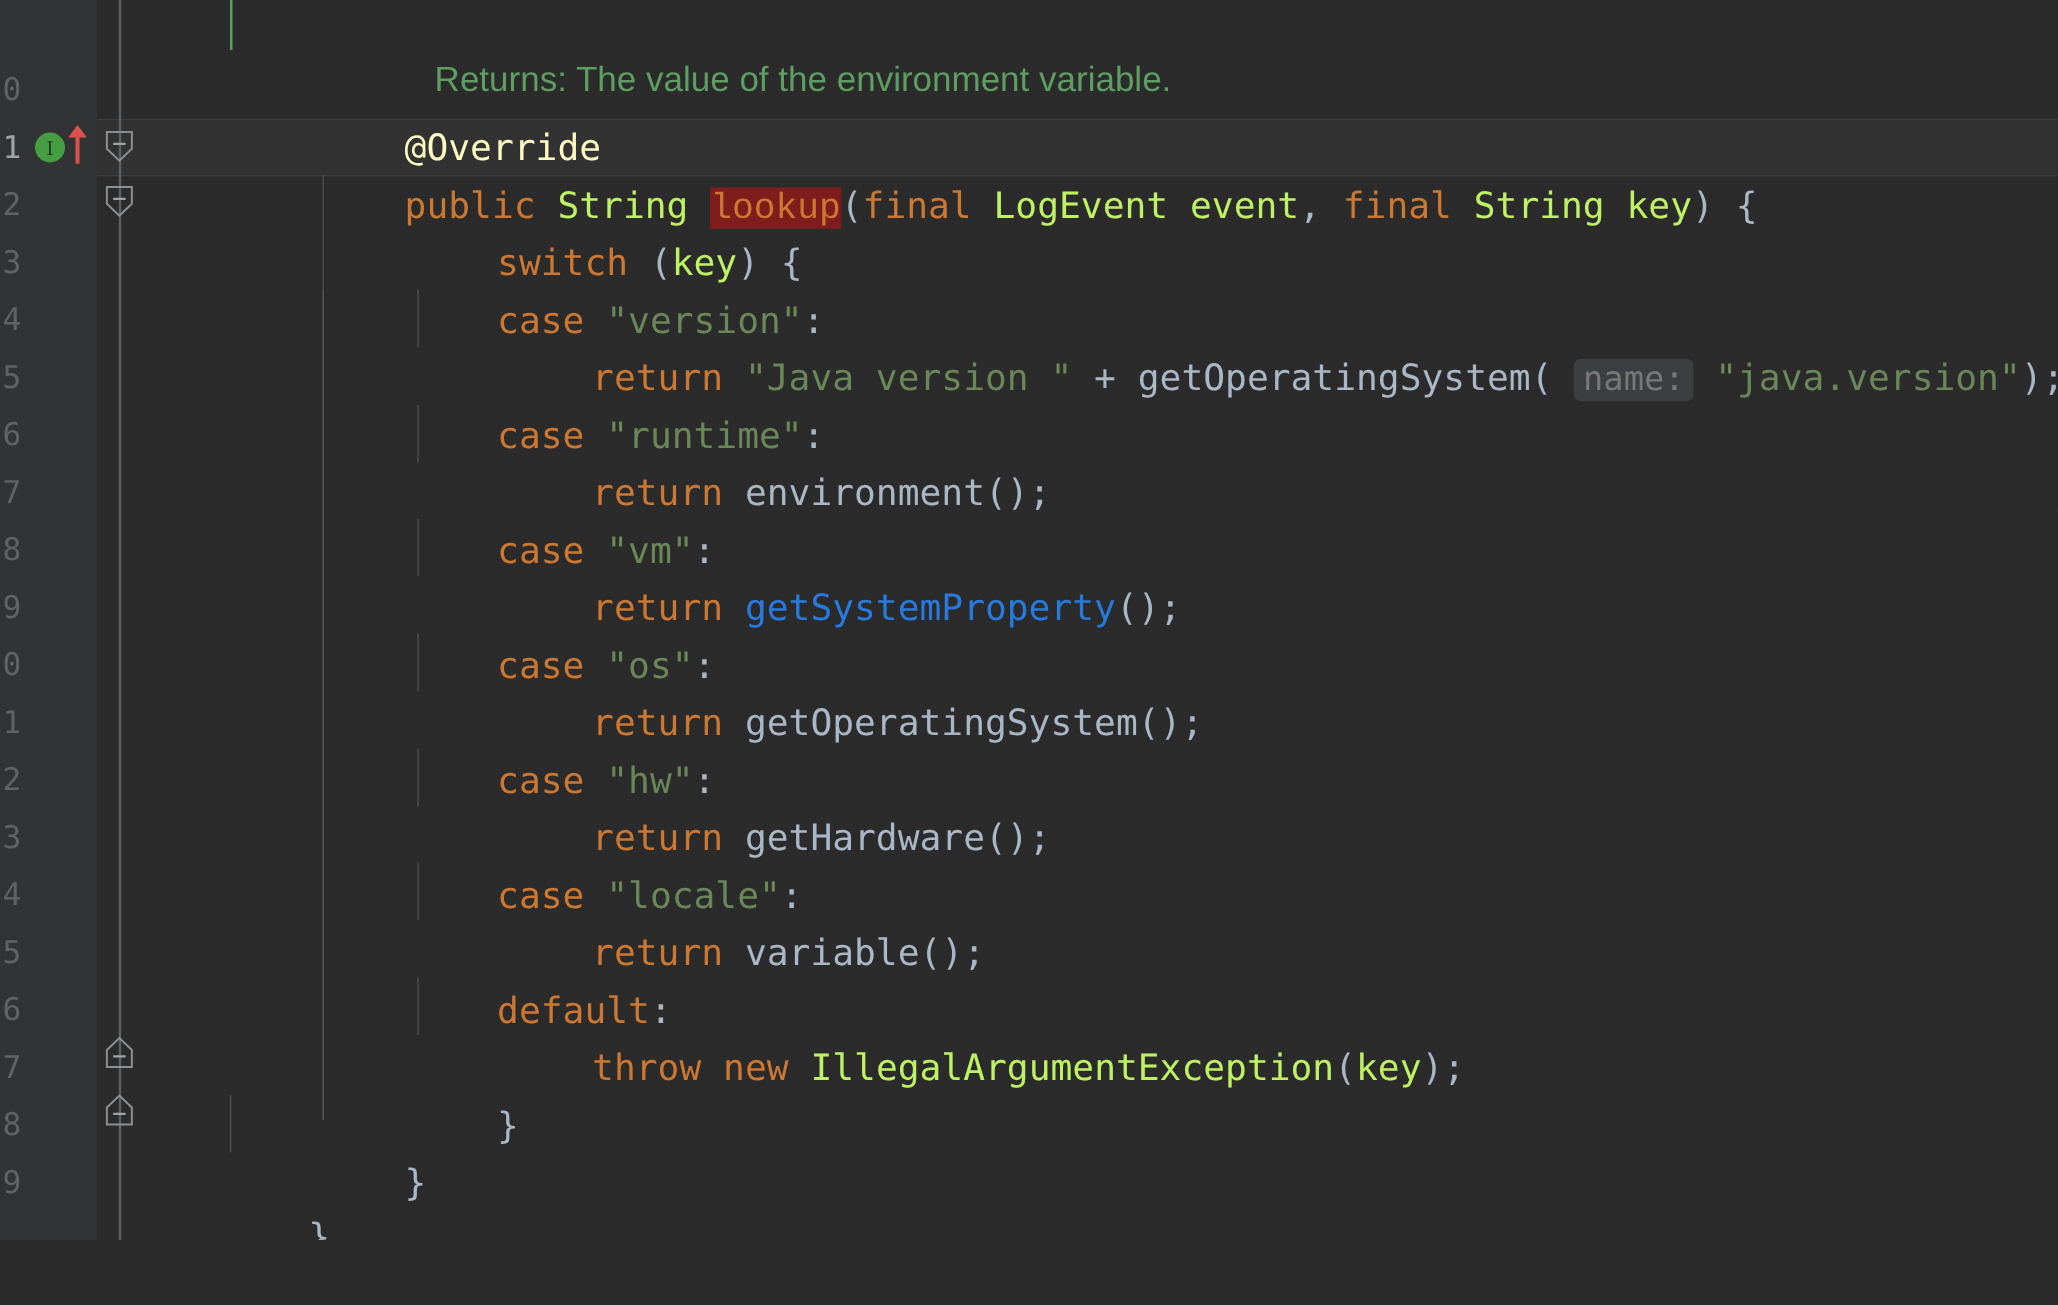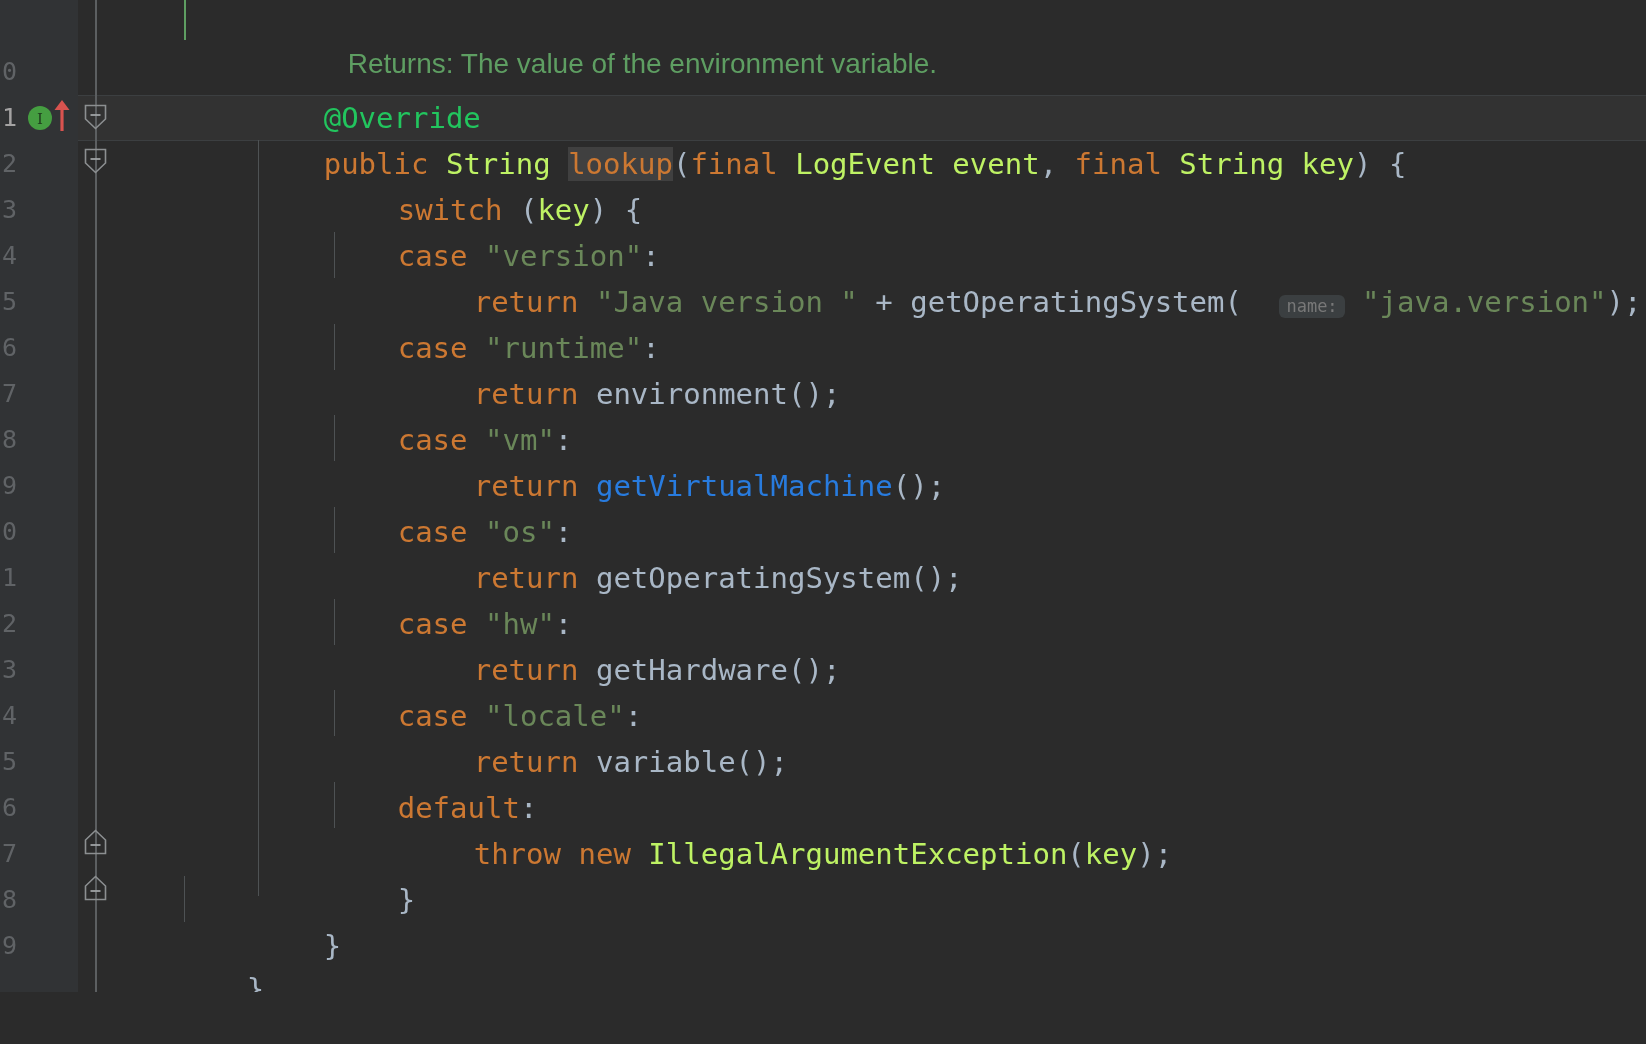--- a/index.html
+++ b/index.html
@@ -108,34 +108,33 @@
     position: absolute;
     width: 1px;
     background: #4e5254;
   }
   .guide.bright { background: #5e9e62; width: 2px; }
 
   
   .kw   { color: #cc7832; }
   .type { color: #bef264; }
   .str  { color: #6a8759; }
-  .anno { color: #22c55e; }
+  .anno { color: #fef9c3; }
   .doc  { color: #5e9e62; font-family: "Liberation Sans", sans-serif; font-size: 28px; }
   .fn   { color: #a9b7c6; }
   .link { color: #287bde; }
   .punc { color: #a9b7c6; }
-  .sel  { background: #404040; color: #cc7832; }
+  .sel  { background: #7f1d1d; color: #cc7832; font-family: Liberation Mono, monospace; }
   .hint {
     background: #3b3f41;
     color: #787878;
     border-radius: 6px;
     padding: 1px 7px 2px 7px;
-    font-size: 17px;
+    font-size: 27px;
     font-family: "DejaVu Sans Mono", monospace;
-    margin-left: 20px;
   }
 
   
   #impl-marker {
     position: absolute;
     left: 27px;
     top: 105px;
     width: 26px;
     height: 26px;
   }
@@ -285,21 +284,21 @@
 
       <div class="row" style="top:325px; left:334px;">
         <span class="kw">return</span><span class="punc"> </span><span class="fn">environment</span><span class="punc">();</span>
       </div>
 
       <div class="row" style="top:371px; left:258px;">
         <span class="kw">case</span><span class="punc"> </span><span class="str">"vm"</span><span class="punc">:</span>
       </div>
 
       <div class="row" style="top:417px; left:334px;">
-        <span class="kw">return</span><span class="punc"> </span><span class="link">getVirtualMachine</span><span class="punc">();</span>
+        <span class="kw">return</span><span class="punc"> </span><span class="link">getSystemProperty</span><span class="punc">();</span>
       </div>
 
       <div class="row" style="top:463px; left:258px;">
         <span class="kw">case</span><span class="punc"> </span><span class="str">"os"</span><span class="punc">:</span>
       </div>
 
       <div class="row" style="top:509px; left:334px;">
         <span class="kw">return</span><span class="punc"> </span><span class="fn">getOperatingSystem</span><span class="punc">();</span>
       </div>
 

